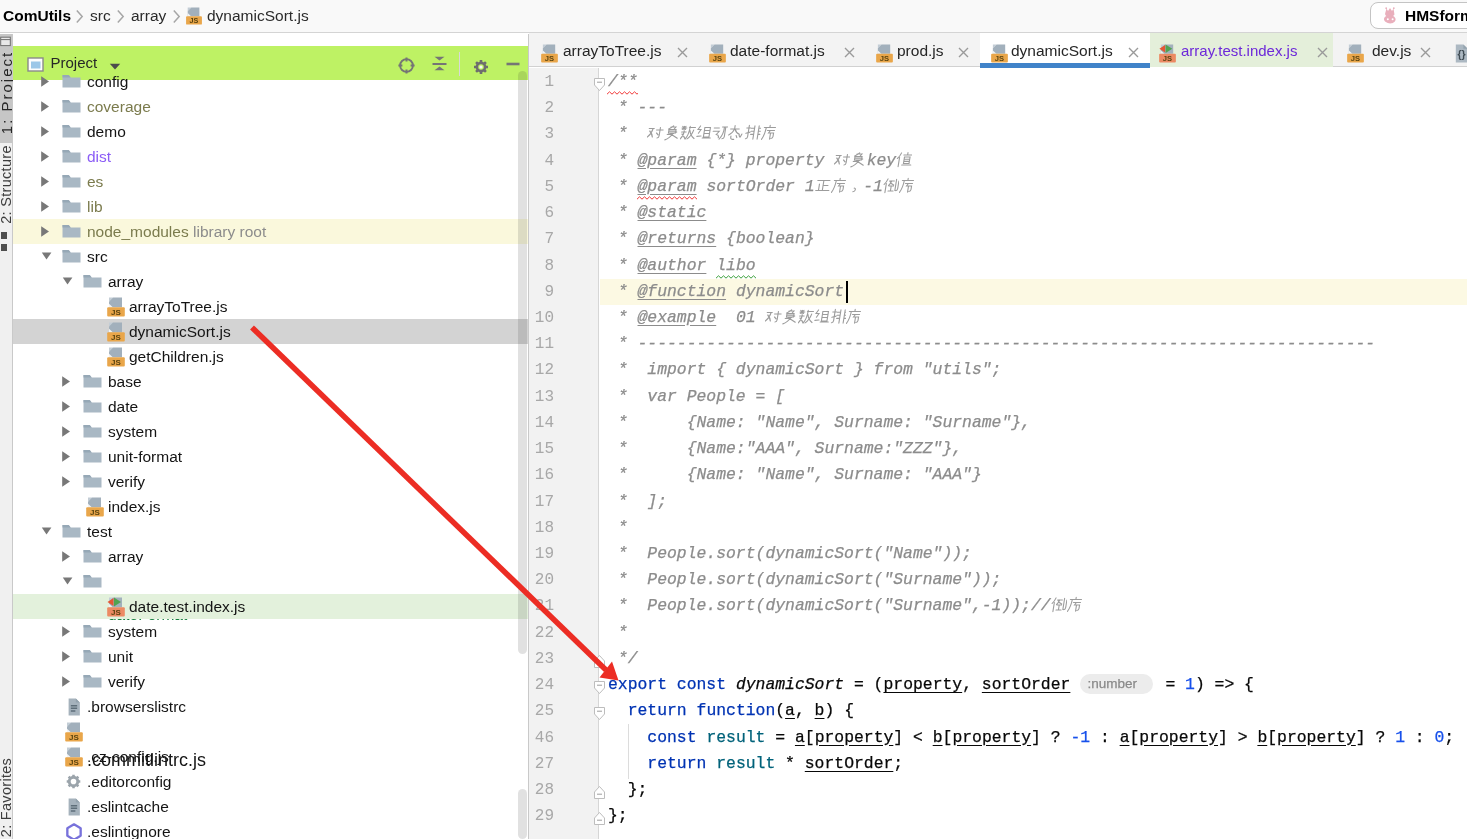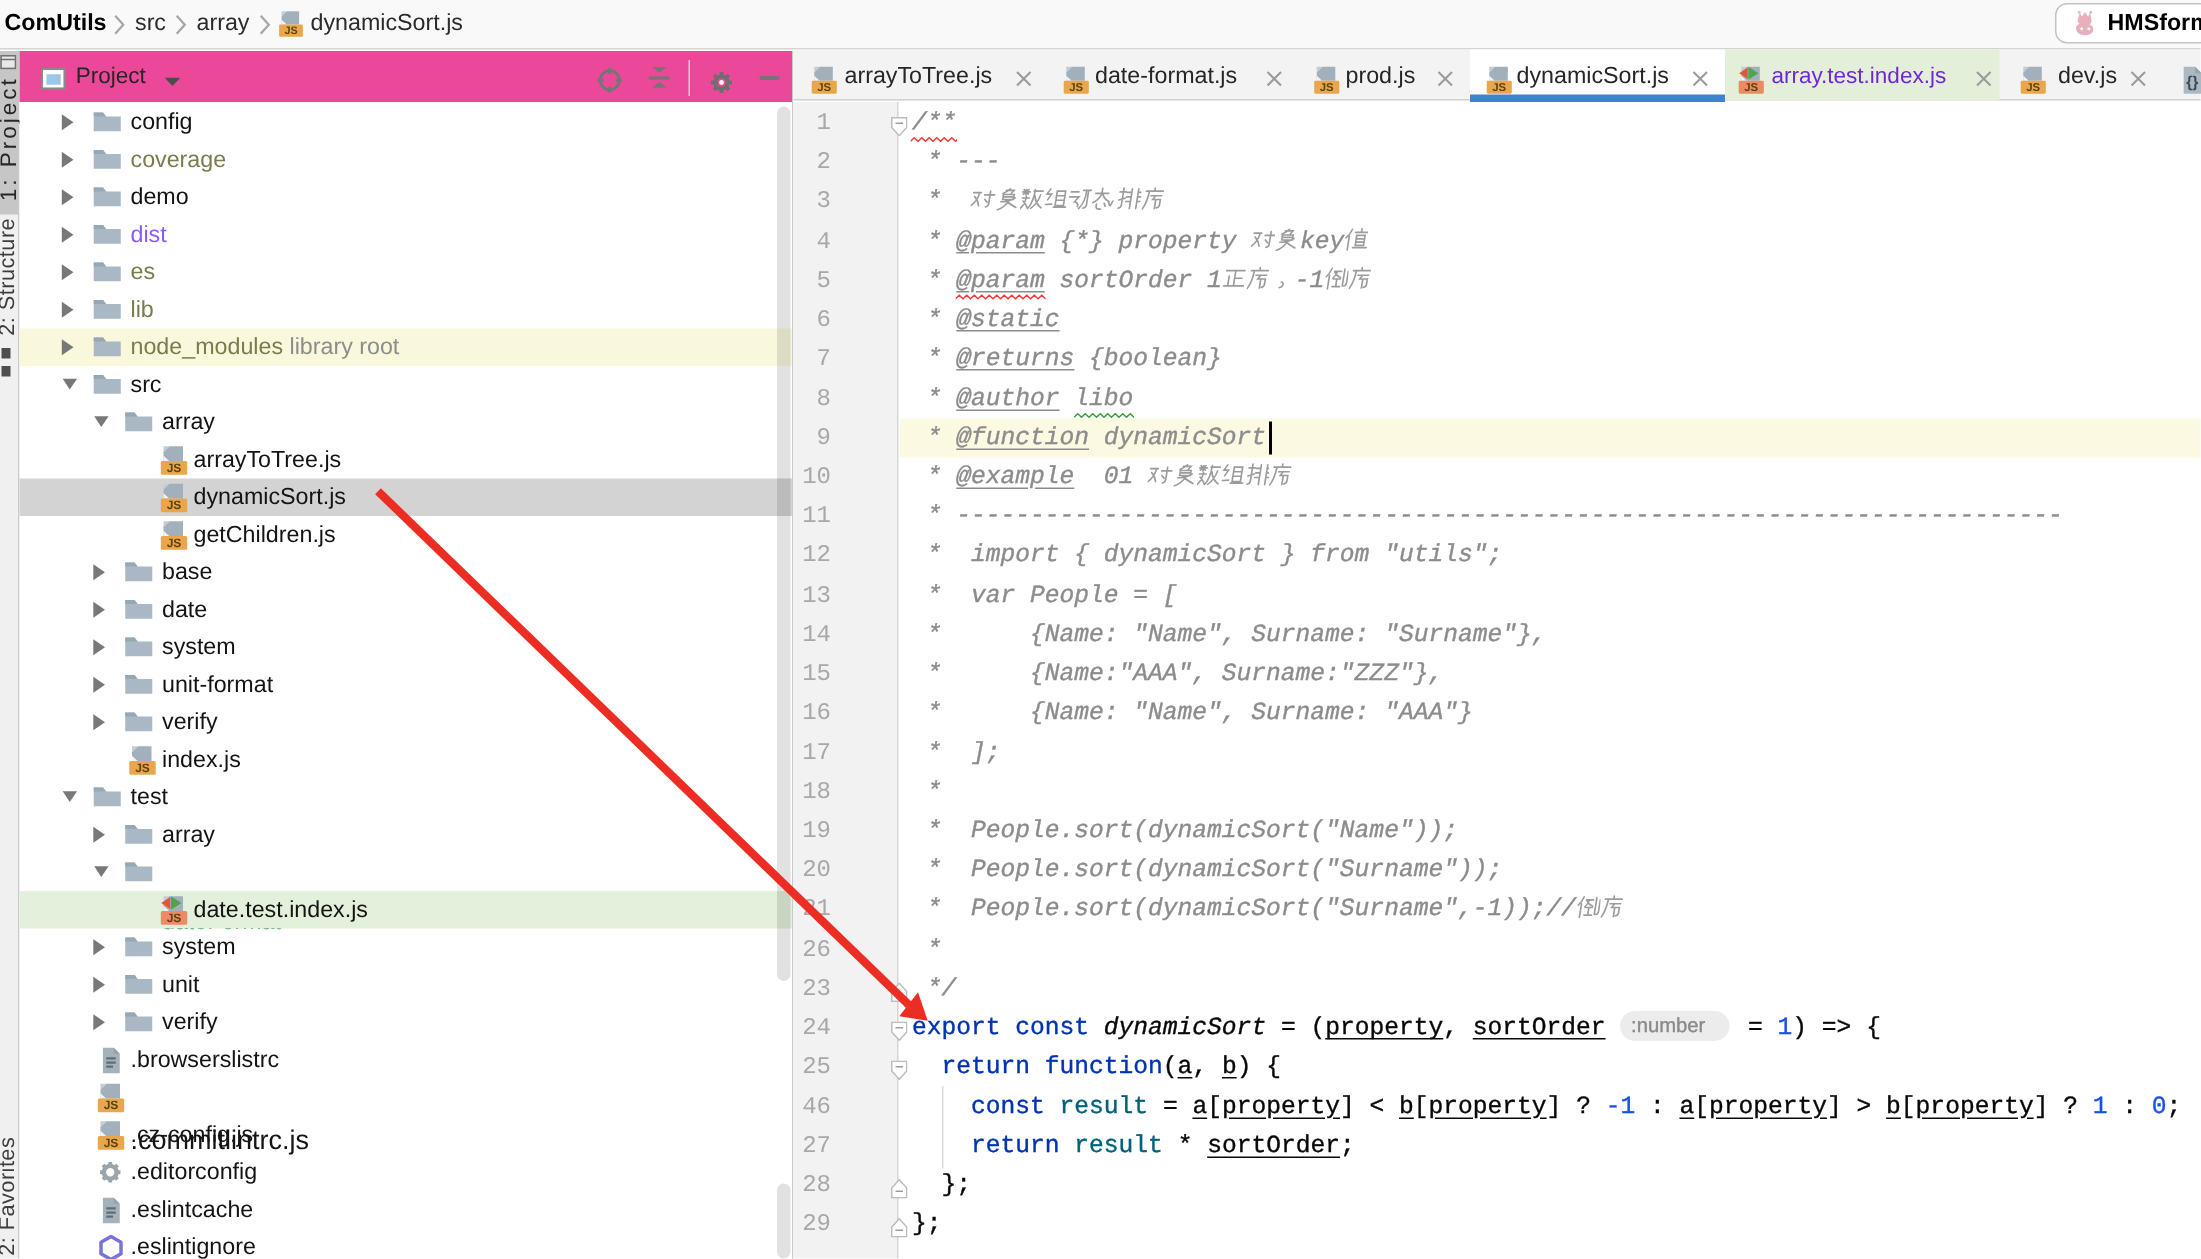--- a/index.html
+++ b/index.html
@@ -77,21 +77,21 @@
         </svg>
       </div>
     <div style="position:absolute;left:-44px;top:51px;width:100px;height:15px;line-height:15px;transform:rotate(-90deg);text-align:center;font-size:15px;color:#262626;letter-spacing:2px">1: Project</div>
     <div style="position:absolute;left:-44px;top:142.5px;width:100px;height:15px;line-height:15px;transform:rotate(-90deg);text-align:center;font-size:14.5px;color:#3D3D3D;letter-spacing:0.3px">2: Structure</div>
     <div style="position:absolute;left:1px;top:197.5px;width:6px;height:7px;background:#4E4E4E"></div>
       <div style="position:absolute;left:1px;top:209.5px;width:6px;height:7px;background:#4E4E4E"></div>
     <div style="position:absolute;left:-44px;top:756px;width:100px;height:15px;line-height:15px;transform:rotate(-90deg);text-align:center;font-size:14.5px;color:#3D3D3D;letter-spacing:0.3px">2: Favorites</div>
   </div>
 
   <div style="position:absolute;left:13px;top:34px;width:515px;height:805px;background:#FFFFFF">
-    <div style="position:absolute;left:0;top:0;width:515px;height:34px;background:#ec4899">
+    <div style="position:absolute;left:0;top:12px;width:515px;height:34px;background:#bef264">
       <div style="position:absolute;left:14px;top:10px;width:17px;height:17px">
           <svg width="17" height="17" viewBox="0 0 17 17" style="">
             <rect x="1" y="2" width="15" height="13" fill="#FDFDFD" stroke="#8A8A8A" stroke-width="1.4"></rect>
             <rect x="4" y="5.5" width="9.5" height="7" fill="#9CC7E8"></rect>
           </svg>
         </div>
       <span style="position:absolute;left:37.5px;top:0;line-height:34px;color:#262626">Project</span>
       <div style="position:absolute;left:95.5px;top:17px">
           <svg width="12" height="7" viewBox="0 0 12 7" style="">
             <path d="M0.8 0.8h10.4L6 6.4z" fill="#4C4C4C"></path>
@@ -747,21 +747,21 @@
           <g transform="skewX(-9)" transform-origin="8 8">
             <path d="M4 1.5C3.3 3.8 2.3 5.5 1 7M3 6v9M6 3.5h4.5M6 3.5c1 2 2.5 3.3 4.5 4M8 3.5C7.3 5.5 6.5 7 5.5 8M6 8.5h4.5M8.2 8.5v5M5.8 13.5h5M12.5 2v11M15 3.5v7.5q0 2-1.6 2.1" fill="none" stroke="#9C9C9C" stroke-width="1.1" stroke-linecap="round"></path>
           </g>
         </svg><svg class="cjk" width="16.2" height="17" viewBox="0 0 16 16">
           <g transform="skewX(-9)" transform-origin="8 8">
             <path d="M8 1v2M2.5 3h11M4.5 3C4.2 8 3.5 11.5 1.5 14.8M6 6h7M9 6l-1.5 2.5h5V12q0 1.8-1.8 2M9.5 8.5v6" fill="none" stroke="#9C9C9C" stroke-width="1.1" stroke-linecap="round"></path>
           </g>
         </svg></span></div>
 <div class="ln" style="top:593.3px">21</div>
 <div class="cl" style="top:619.6px"><span class="c"> *</span></div>
-<div class="ln" style="top:619.6px">26</div>
+<div class="ln" style="top:619.6px">22</div>
 <div class="cl" style="top:645.8px"><span class="c"> */</span></div>
 <div class="ln" style="top:645.8px">23</div>
 <div class="cl" style="top:672.0px"><span class="k">export const</span> <i>dynamicSort</i> = (<span class="u">property</span>, <span class="u">sortOrder</span><span class="pill">:number</span>= <span class="n">1</span>) =&gt; {</div>
 <div class="ln" style="top:672.0px">24</div>
 <div class="cl" style="top:698.2px">  <span class="k">return function</span>(<span class="u">a</span>, <span class="u">b</span>) {</div>
 <div class="ln" style="top:698.2px">25</div>
 <div class="cl" style="top:724.5px">    <span class="k">const</span> <span class="t">result</span> = <span class="u">a</span>[<span class="u">property</span>] &lt; <span class="u">b</span>[<span class="u">property</span>] ? <span class="n">-1</span> : <span class="u">a</span>[<span class="u">property</span>] &gt; <span class="u">b</span>[<span class="u">property</span>] ? <span class="n">1</span> : <span class="n">0</span>;</div>
 <div class="ln" style="top:724.5px">46</div>
 <div class="cl" style="top:750.7px">    <span class="k">return</span> <span class="t">result</span> * <span class="u">sortOrder</span>;</div>
 <div class="ln" style="top:750.7px">27</div>

